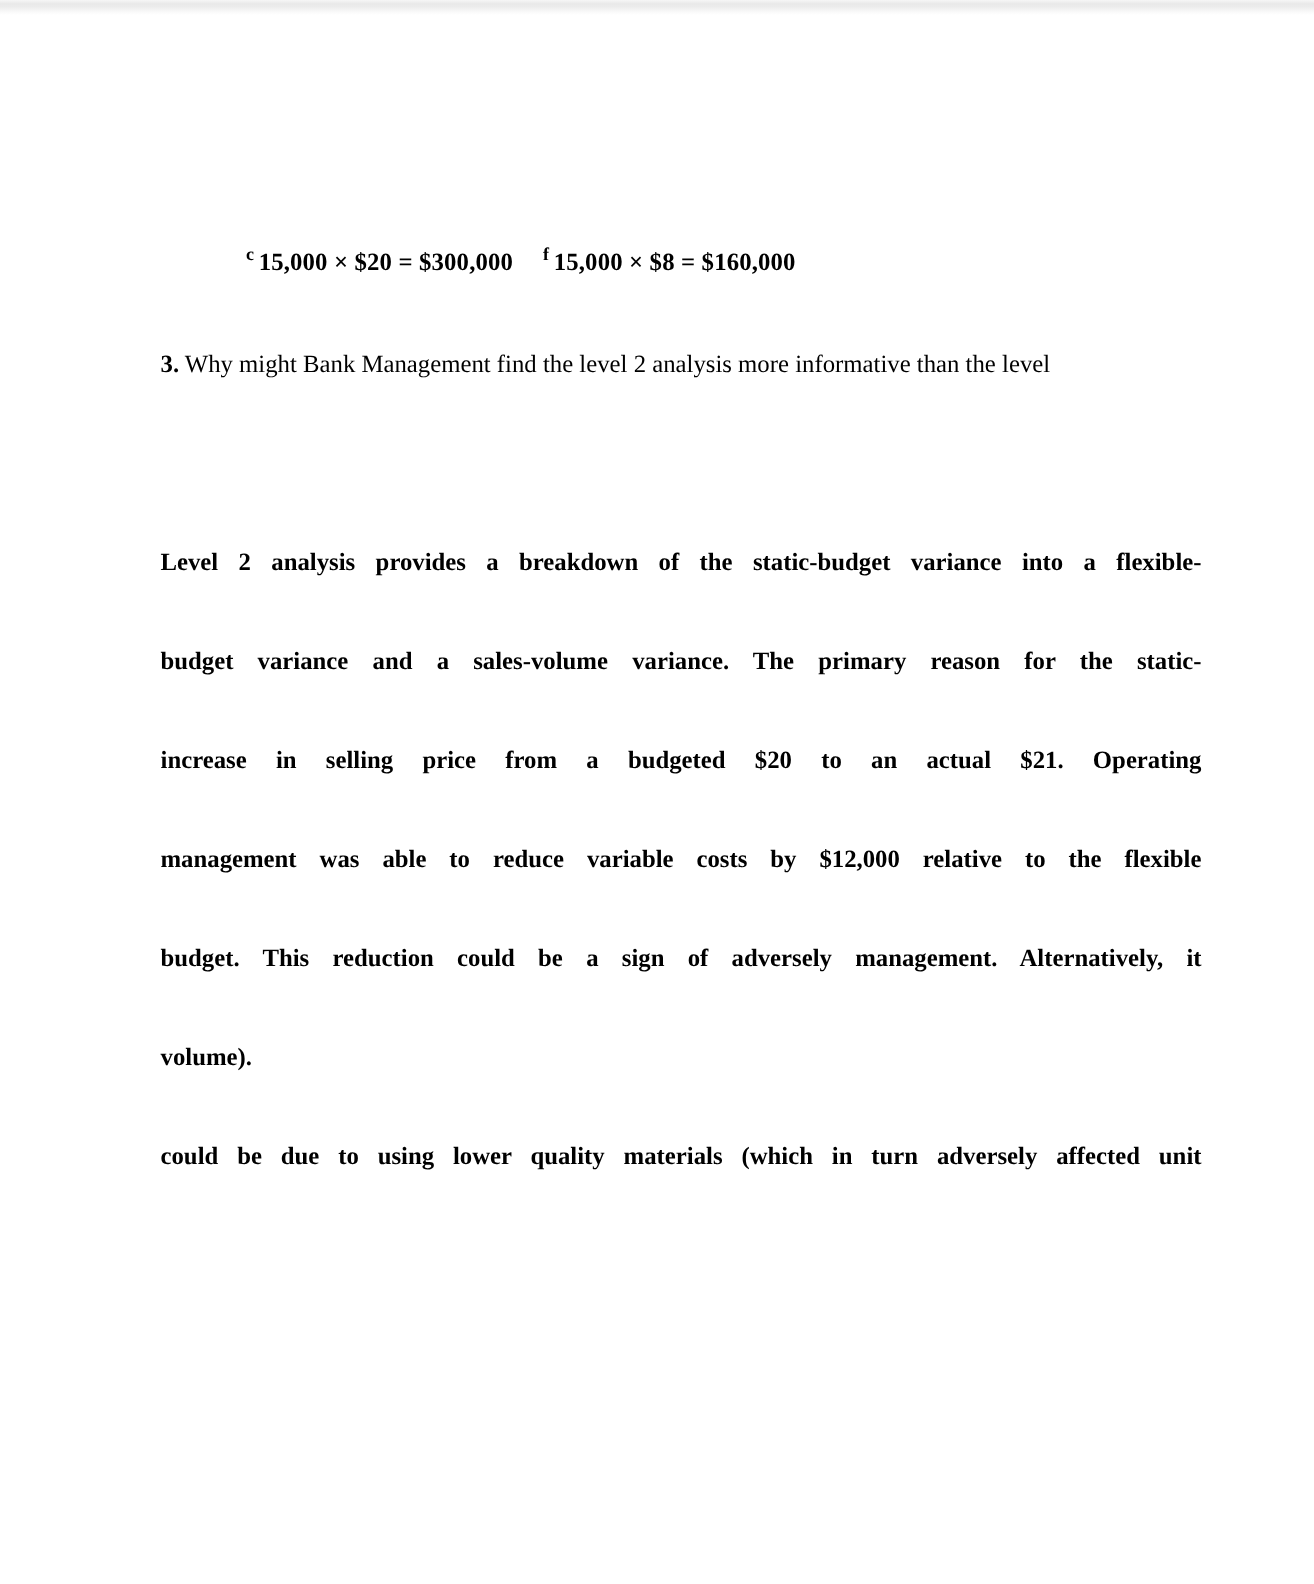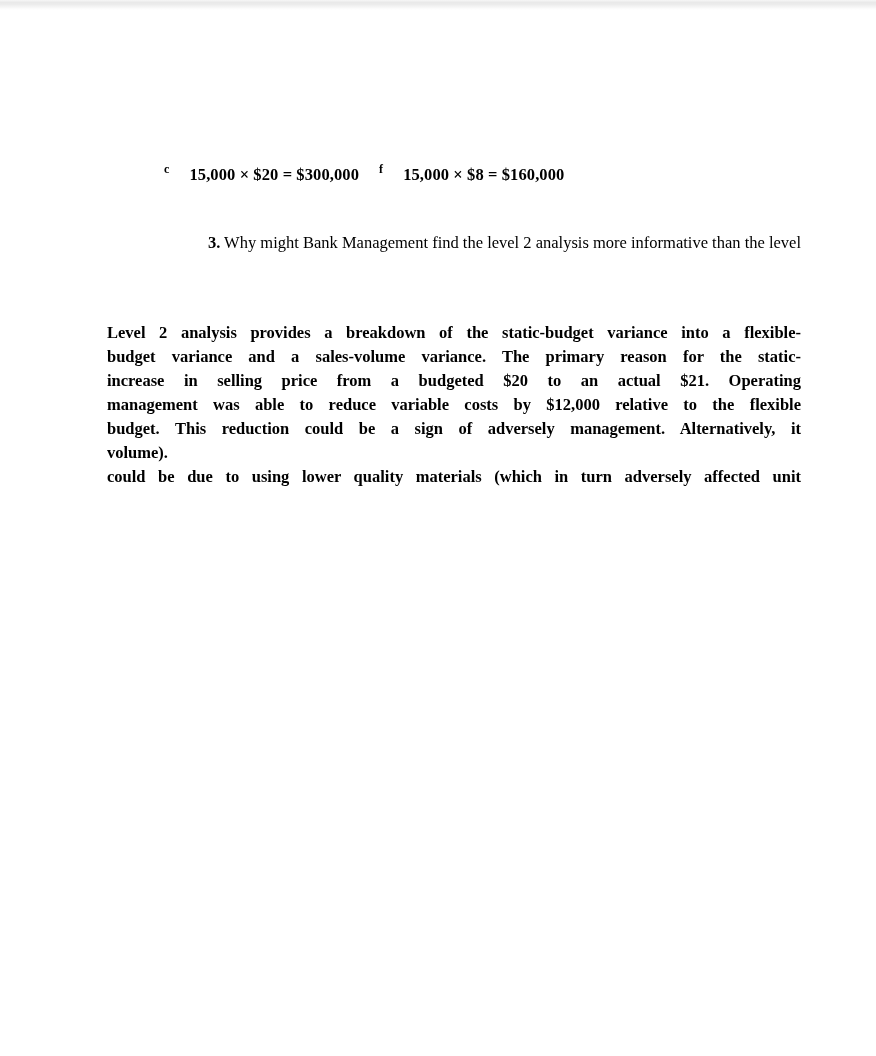--- a/index.html
+++ b/index.html
@@ -40,51 +40,51 @@
   }
   .sup {
     vertical-align: super;
     font-size: 12px;
     font-weight: bold;
   }
   .sup-gap {
     margin-left: 20px;
   }
   .eq-part {
-    margin-left: 20px;
+    margin-left: 3px;
   }
   .question-block {
     position: absolute;
     left: 107px;
     top: 231px;
     width: 694px;
     font-size: 16.5px;
     font-weight: normal;
     line-height: 23px;
   }
   .question-line {
     white-space: nowrap;
-    text-align: right;
   }
   .q-num {
     font-weight: bold;
   }
   .answer-block {
     position: absolute;
     left: 107px;
     top: 321px;
     width: 694px;
     font-size: 16.5px;
     font-weight: bold;
     line-height: 24px;
   }
   .answer-line {
     white-space: nowrap;
     text-align: justify;
     text-align-last: justify;
+    margin-top: 42px;
   }
   .answer-line.last {
     text-align: left;
     text-align-last: left;
   }
 </style>
 </head>
 <body>
 
 <div class="page">

